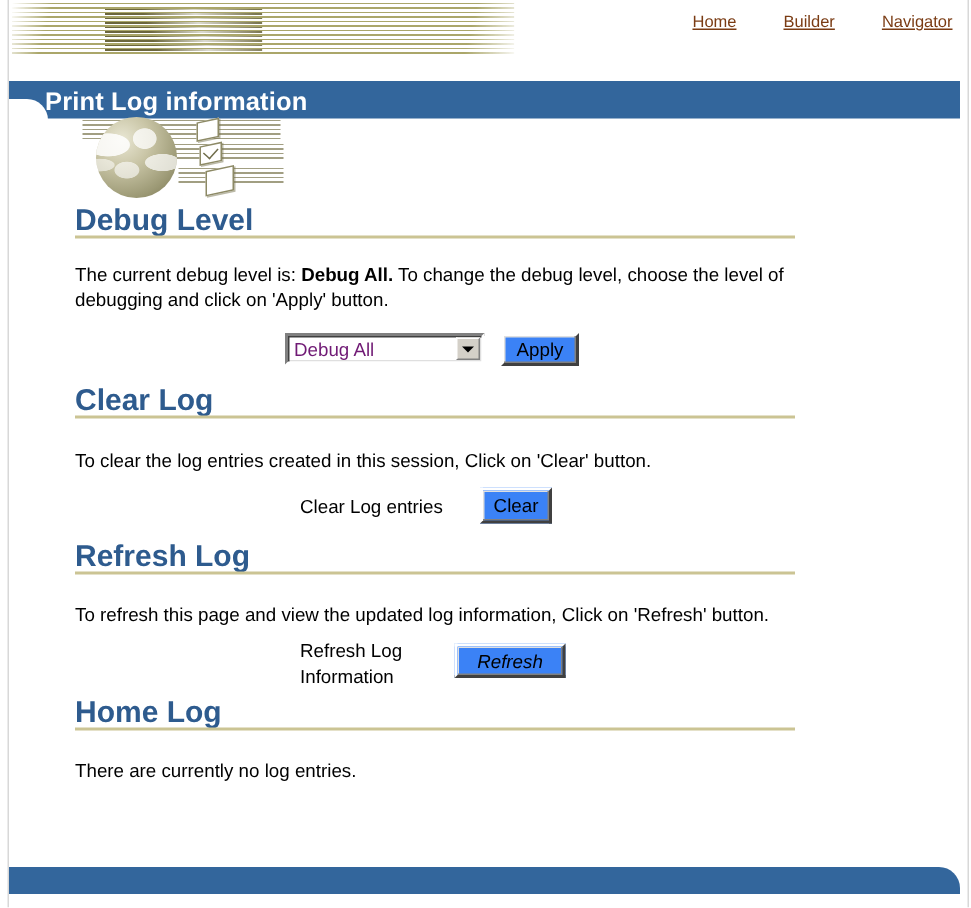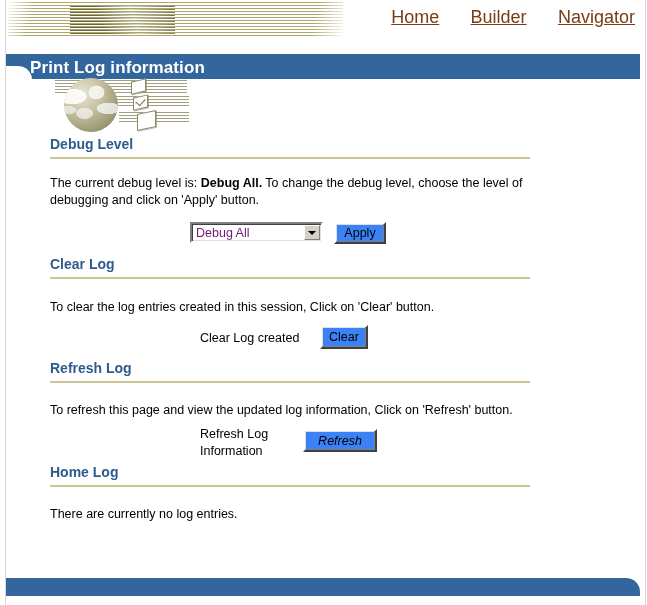--- a/index.html
+++ b/index.html
@@ -77,21 +77,21 @@
   }
 
   #top-nav {
     position: absolute;
     right: 12px;
     top: 7px;
     white-space: nowrap;
   }
   #top-nav a {
     color: #7a3b13;
-    font-size: 18px;
+    font-size: 11px;
     text-decoration: underline;
     margin-left: 28px;
     font-family: "Liberation Sans", sans-serif;
   }
 
   
   #title-bar {
     position: absolute;
     left: 6px;
     top: 54px;
@@ -190,21 +190,21 @@
   #content {
     position: absolute;
     left: 0;
     top: 0;
     width: 647px;
   }
   .section-heading {
     position: absolute;
     left: 50px;
     color: #2e5b8e;
-    font-size: 14px;
+    font-size: 20px;
     font-weight: bold;
     font-family: "Liberation Sans", sans-serif;
   }
   .section-rule {
     position: absolute;
     left: 50px;
     width: 480px;
     height: 2px;
     background: #cbc494;
   }
@@ -338,21 +338,21 @@
     <div class="win-select-arrow"></div>
   </div>
 
   <div class="win-button" style="left:334px; top:222px; width:52px; height:22px;">Apply</div>
 
   <div class="section-heading" style="top:256px;">Clear Log</div>
   <div class="section-rule" style="top:277px;"></div>
 
   <div class="body-text" style="top:299px;">To clear the log entries created in this session, Click on 'Clear' button.</div>
 
-  <div class="inline-label" style="left:200px; top:330px;">Clear Log created</div>
+  <div class="inline-label" style="left:200px; top:330px;">Clear Log entries</div>
 
   <div class="win-button" style="left:320px; top:325px; width:48px; height:24px; line-height:21px;">Clear</div>
 
   <div class="section-heading" style="top:360px;">Refresh Log</div>
   <div class="section-rule" style="top:381px;"></div>
 
   <div class="body-text" style="top:402px;">To refresh this page and view the updated log information, Click on 'Refresh' button.</div>
 
   <div class="inline-label" style="left:200px; top:426px;">Refresh Log</div>
   <div class="inline-label" style="left:200px; top:443px;">Information</div>

